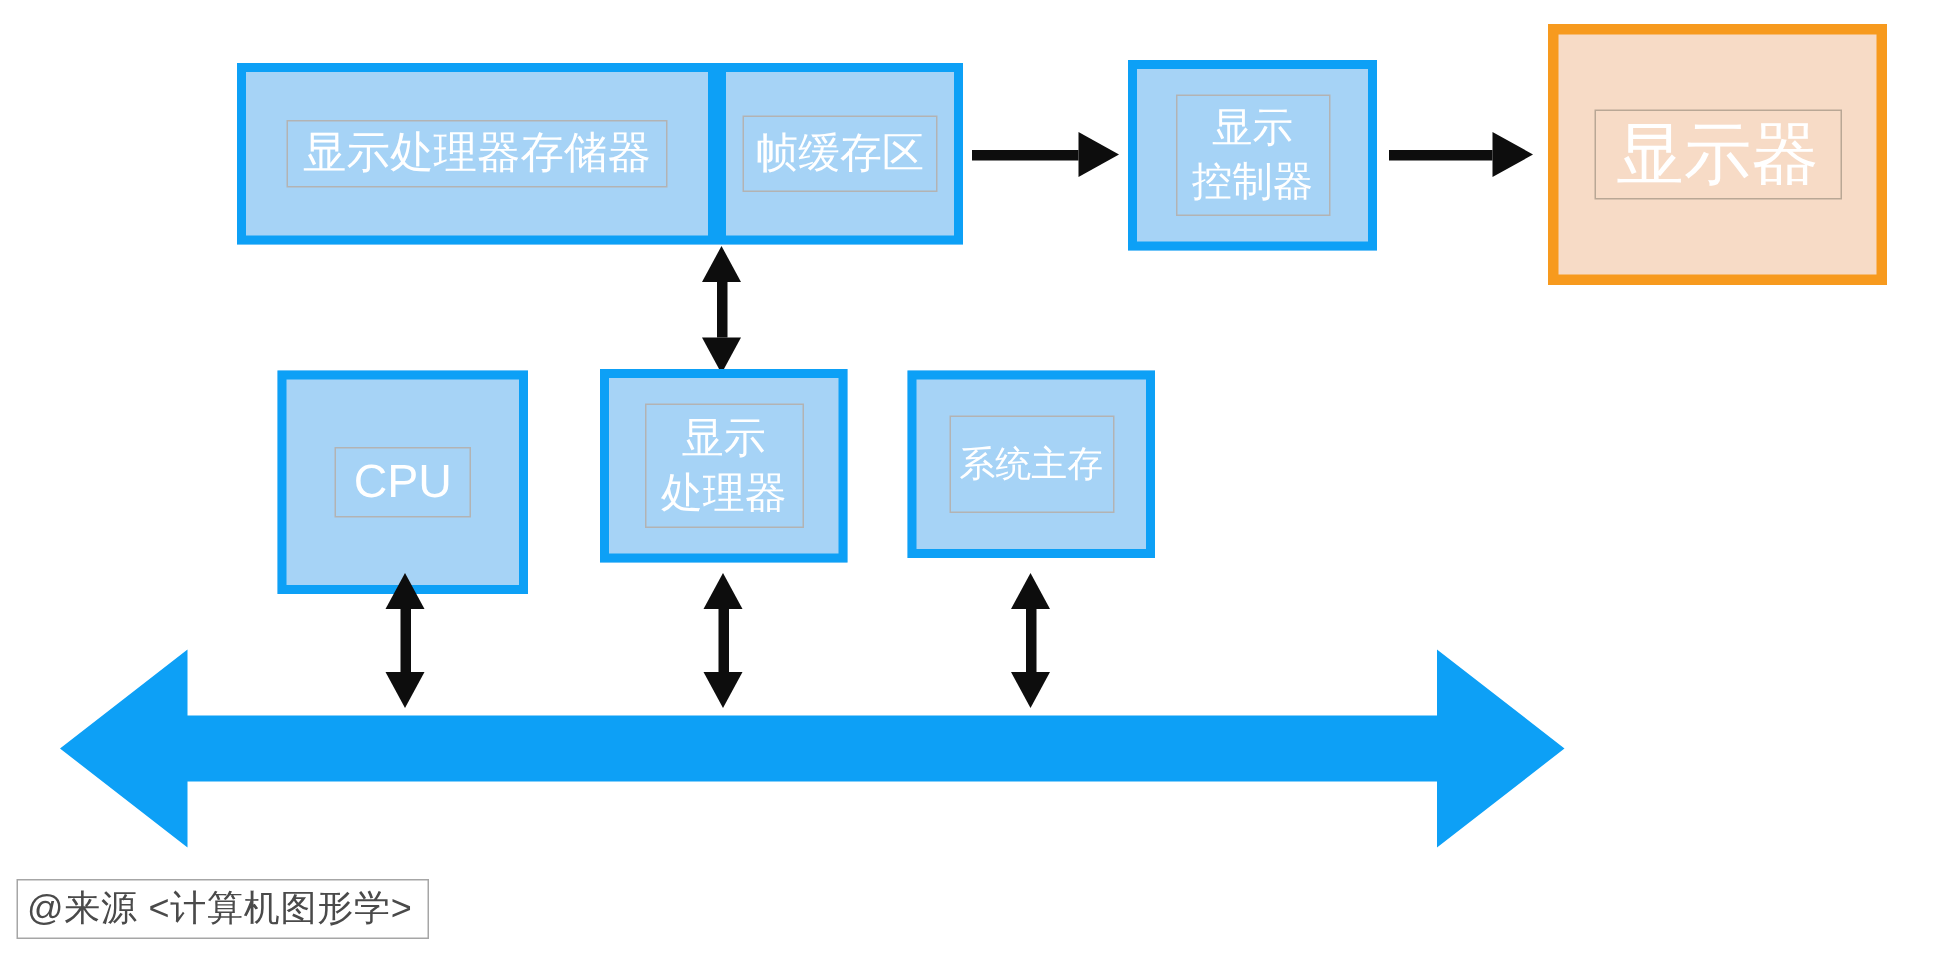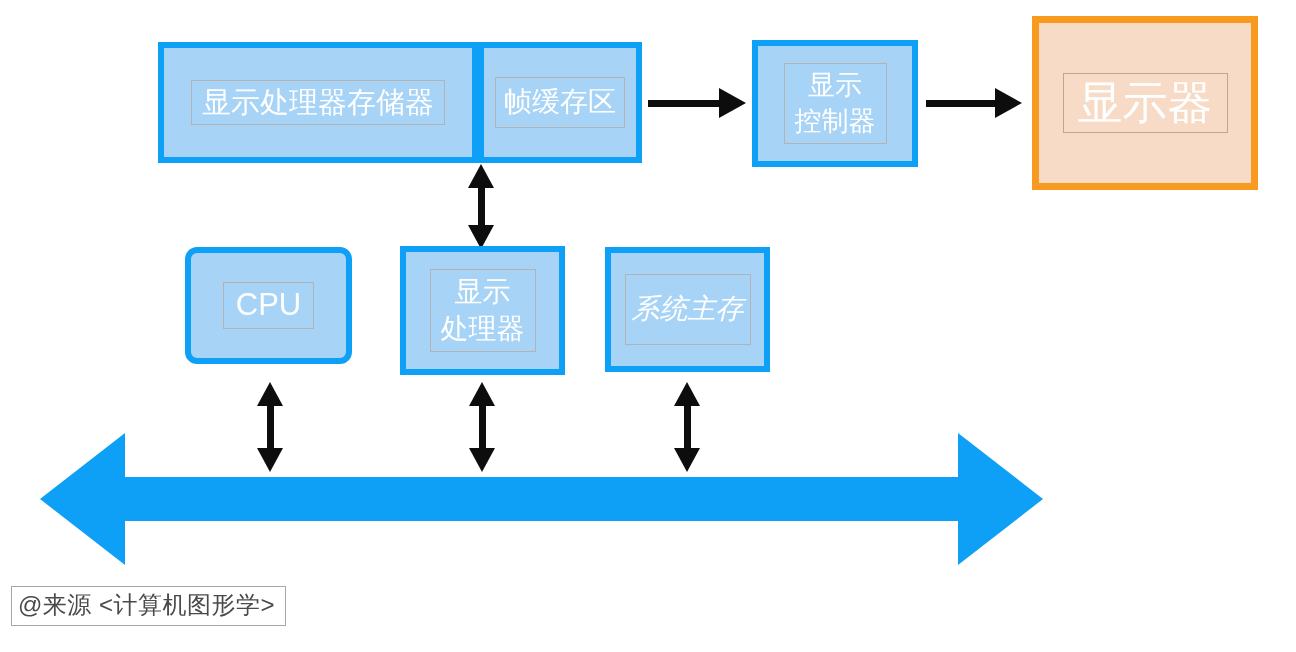--- a/index.html
+++ b/index.html
@@ -41,26 +41,26 @@
   .node-dpm       { left: 158px; top: 42px;  width: 320px; height: 121px; }
   .node-dpm .label-box { font-size: 29px; }
   .node-fb        { left: 478px; top: 42px;  width: 164px; height: 121px; }
   .node-fb .label-box { font-size: 28px; padding: 6px 8px; }
   .node-dc        { left: 752px; top: 40px;  width: 166px; height: 127px; }
   .node-dc .label-box { font-size: 27px; padding: 4px 10px; }
   .node-monitor   { left: 1032px; top: 16px; width: 226px; height: 174px;
                     background: var(--box_fill_orange);
                     border: 7px solid var(--accent_orange); }
   .node-monitor .label-box { font-size: 45px; padding: 0 14px; border-color: #b9a795; }
-  .node-cpu       { left: 185px; top: 247px; width: 167px; height: 117px; border-radius: 12px; }
+  .node-cpu       { left: 185px; top: 247px; width: 167px; height: 149px; }
   .node-cpu .label-box { font-size: 31px; padding: 2px 12px; }
   .node-dp        { left: 400px; top: 246px; width: 165px; height: 129px; }
   .node-dp .label-box { font-size: 28px; padding: 4px 10px; }
   .node-mem       { left: 605px; top: 247px; width: 165px; height: 125px; }
-  .node-mem .label-box { font-size: 28px; padding: 16px 6px; font-style: italic; }
+  .node-mem .label-box { font-size: 24px; padding: 16px 6px; }
 
   .harrow {
     position: absolute;
     display: flex;
     align-items: center;
     height: 32px;
   }
   .harrow .shaft { flex: 1; height: 7px; background: var(--arrow_black); }
   .harrow .head  {
     width: 0; height: 0;

